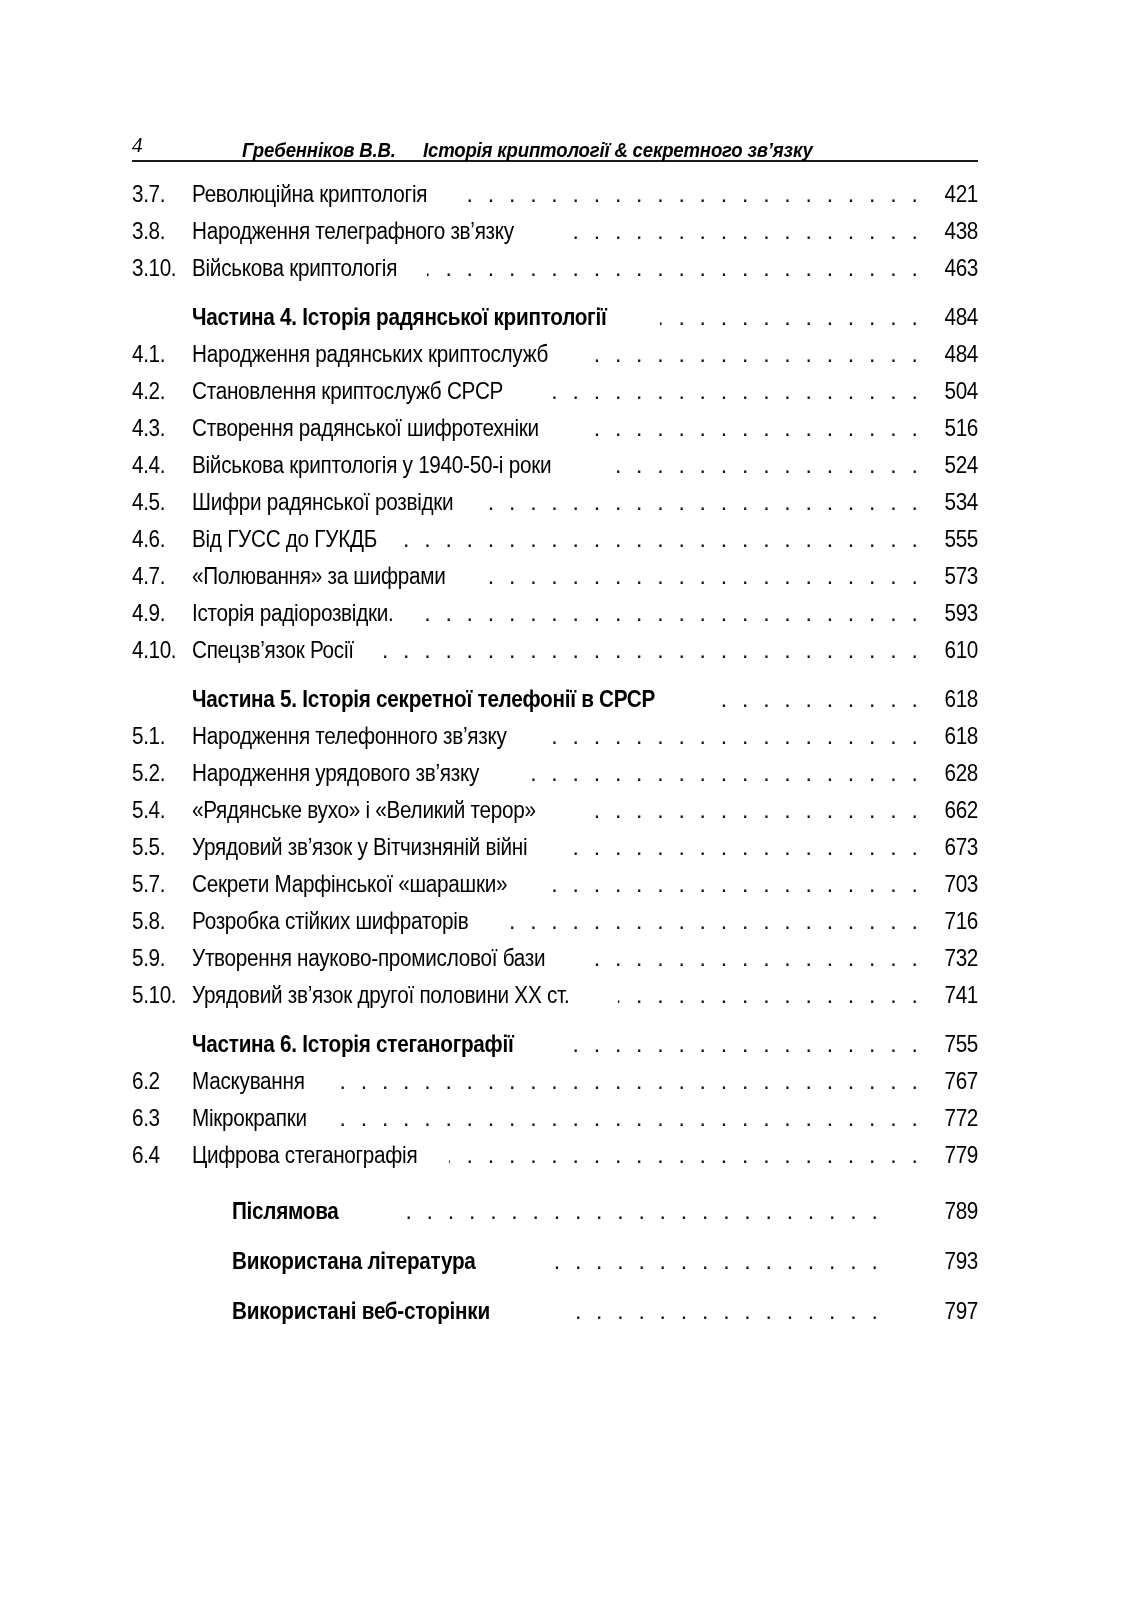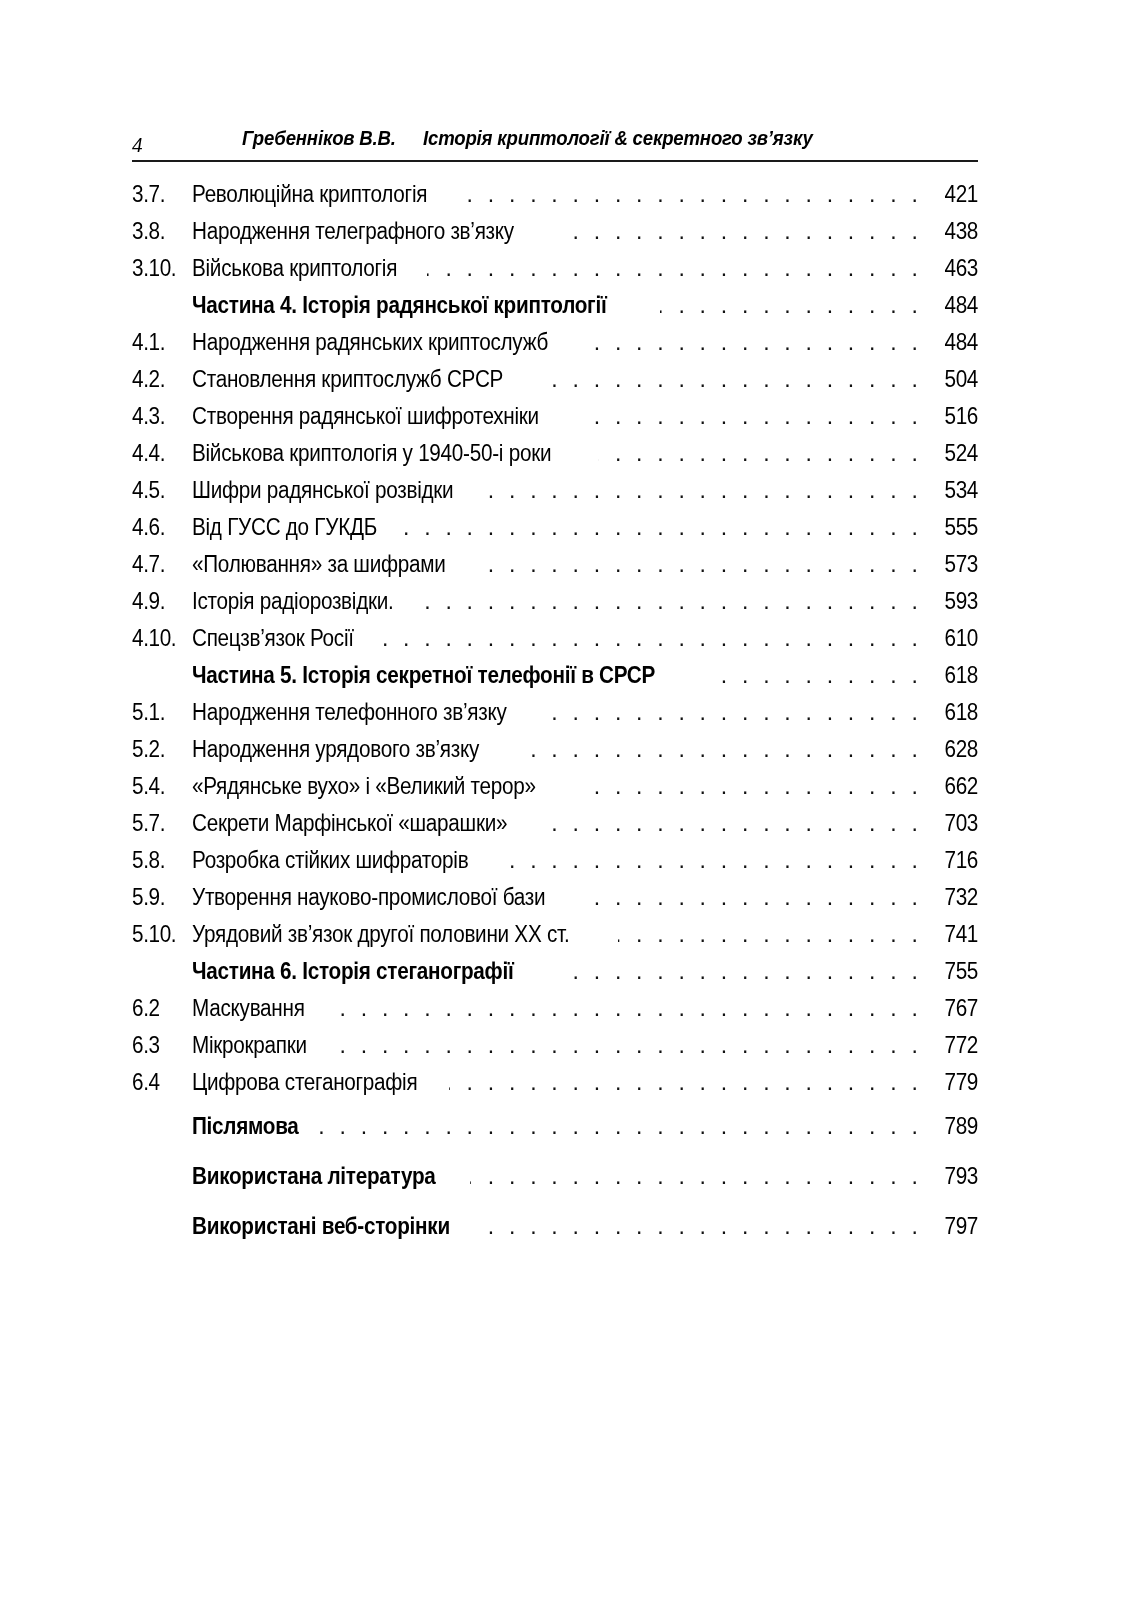--- a/index.html
+++ b/index.html
@@ -42,21 +42,21 @@
     font-style: italic;
     font-family: "Liberation Serif", "DejaVu Serif", serif;
     line-height: 1;
     padding-bottom: 4px;
     width: 110px;
     flex: 0 0 110px;
   }
   .header-title-wrap {
     display: flex;
     align-items: flex-start;
-    padding-bottom: 12px;
+    padding-bottom: 0;
     line-height: 1;
   }
   .header-author {
     font-size: 20px;
     font-style: italic;
     font-weight: 600;
     font-family: "Liberation Sans", "DejaVu Sans", sans-serif;
     letter-spacing: -0.2px;
     transform: scaleX(0.93);
     transform-origin: left bottom;
@@ -81,23 +81,25 @@
   }
 
   .toc-row {
     display: flex;
     align-items: baseline;
     height: 37px;
     white-space: nowrap;
     justify-content: flex-end;
   }
   .toc-row.gap-before {
+    margin-top: 12px;
   }
   .toc-row.spaced {
     height: 50px;
+    gap: 40px;
   }
 
   .toc-num {
     flex: 0 0 60px;
     width: 60px;
     font-size: 23px;
     line-height: 37px;
     letter-spacing: -0.4px;
     transform: scaleX(0.9);
     transform-origin: left center;
@@ -275,20 +277,26 @@
         <span class="toc-dots"></span>
         <span class="toc-page">628</span>
       </div>
       <div class="toc-row">
         <span class="toc-num">5.4.</span>
         <span class="toc-label">«Рядянське вухо» і «Великий терор»</span>
         <span class="toc-dots"></span>
         <span class="toc-page">662</span>
       </div>
       <div class="toc-row">
+        <span class="toc-num">5.5.</span>
+        <span class="toc-label">Урядовий зв’язок у Вітчизняній війні</span>
+        <span class="toc-dots"></span>
+        <span class="toc-page">673</span>
+      </div>
+      <div class="toc-row">
         <span class="toc-num">5.7.</span>
         <span class="toc-label">Секрети Марфінської «шарашки»</span>
         <span class="toc-dots"></span>
         <span class="toc-page">703</span>
       </div>
       <div class="toc-row">
         <span class="toc-num">5.8.</span>
         <span class="toc-label">Розробка стійких шифраторів</span>
         <span class="toc-dots"></span>
         <span class="toc-page">716</span>

